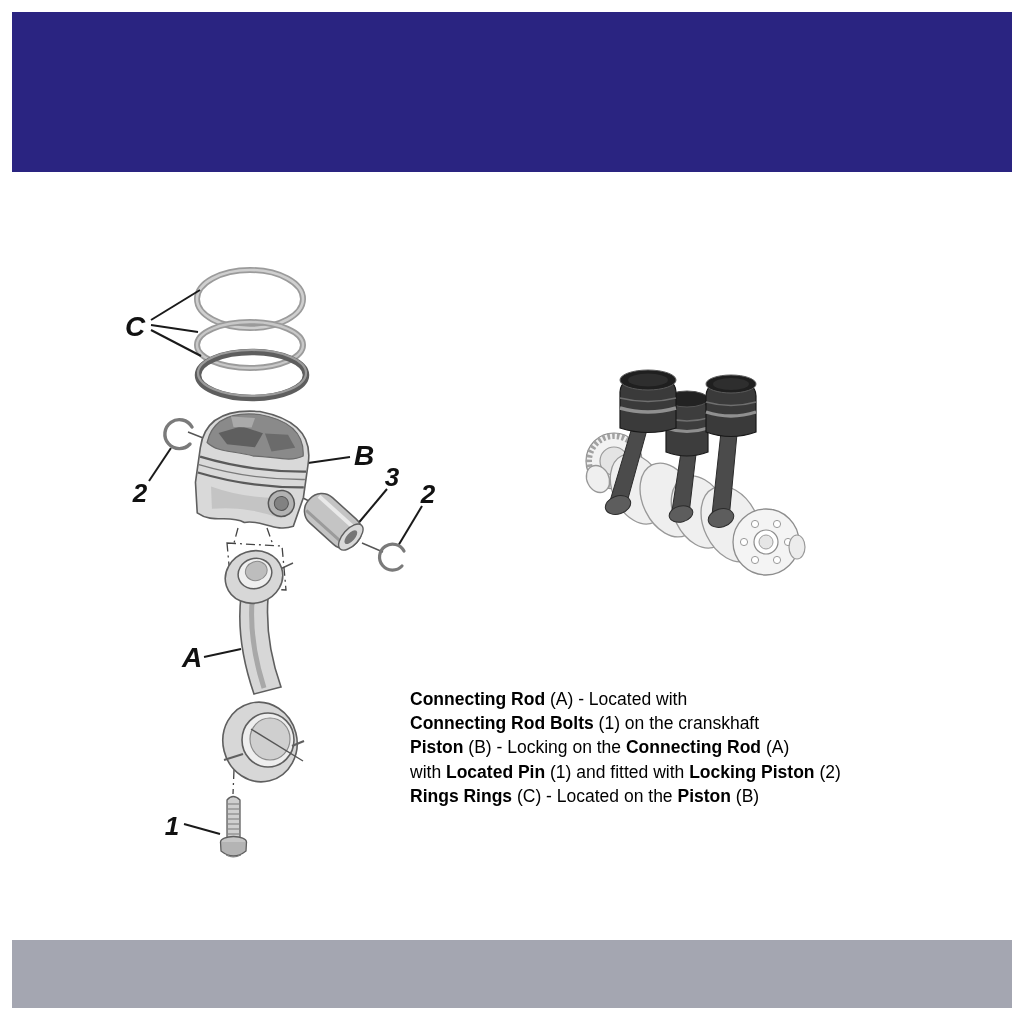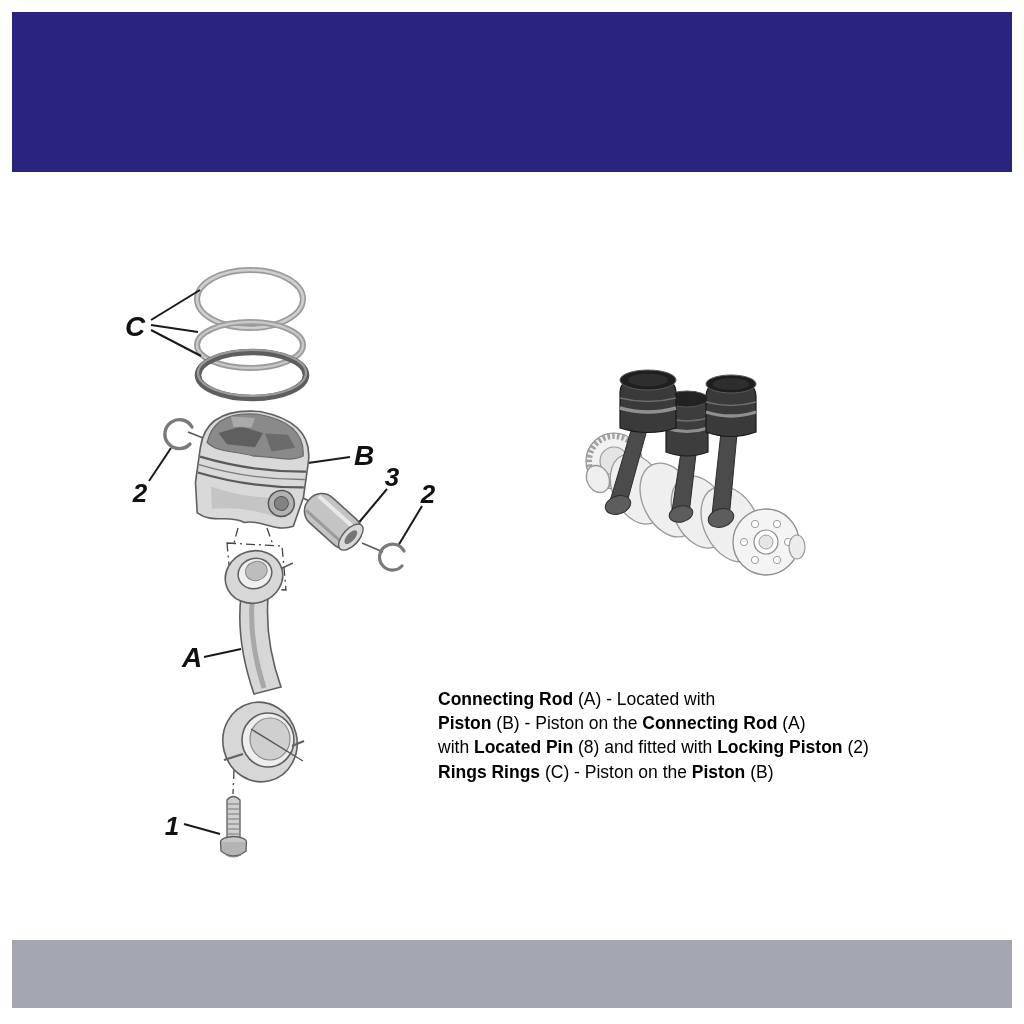--- a/index.html
+++ b/index.html
@@ -7,21 +7,21 @@
          font-family:"Liberation Sans",sans-serif;}
   .bar{position:absolute;left:12px;width:1000px;}
   #topbar{top:12px;height:160px;background:#2a2481;}
   #botbar{top:940px;height:68px;background:#a4a6b1;}
   #art{position:absolute;left:0;top:0;width:1024px;height:1024px;}
   .callout{position:absolute;transform:translate(-50%,-50%);
            font-family:"Liberation Sans",sans-serif;font-style:italic;font-weight:700;
            font-size:28px;color:#111;line-height:1;}
   .callout.num{font-size:26px;}
   #desc{position:absolute;left:410px;top:687px;color:#000;
-        font-size:17.5px;line-height:24.2px;margin-left:28px;}
+        font-size:17.5px;line-height:24.2px;}
   #desc .dline{white-space:pre;}
   #desc .b{font-weight:700;}
 </style>
 </head>
 <body>
 
 <div id="stage">
 
   <div id="topbar" class="bar" style="background: rgb(42, 36, 129);"></div>
 
@@ -182,19 +182,20 @@
   <div class="callout" style="left:135px;top:327px;">C</div>
   <div class="callout num" style="left:140px;top:493px;">2</div>
   <div class="callout" style="left:364px;top:456px;">B</div>
   <div class="callout num" style="left:392px;top:477px;">3</div>
   <div class="callout num" style="left:428px;top:494px;">2</div>
   <div class="callout" style="left:192px;top:658px;">A</div>
   <div class="callout num" style="left:172px;top:826px;">1</div>
 
   <div id="desc">
     <div class="dline"><span class="b">Connecting Rod</span><span> (A) - Located with</span></div>
-    <div class="dline"><span class="b">Piston</span><span> (B) - Piston on the </span><span class="b">Connecting Rod</span><span> (A)</span></div>
-    <div class="dline"><span>with </span><span class="b">Located Pin</span><span> (8) and fitted with </span><span class="b">Locking Piston</span><span> (2)</span></div>
-    <div class="dline"><span class="b">Rings Rings</span><span> (C) - Piston on the </span><span class="b">Piston</span><span> (B)</span></div>
+    <div class="dline"><span class="b">Connecting Rod Bolts</span><span> (1) on the cranskhaft</span></div>
+    <div class="dline"><span class="b">Piston</span><span> (B) - Locking on the </span><span class="b">Connecting Rod</span><span> (A)</span></div>
+    <div class="dline"><span>with </span><span class="b">Located Pin</span><span> (1) and fitted with </span><span class="b">Locking Piston</span><span> (2)</span></div>
+    <div class="dline"><span class="b">Rings Rings</span><span> (C) - Located on the </span><span class="b">Piston</span><span> (B)</span></div>
   </div>
 
   <div id="botbar" class="bar" style="background: rgb(164, 166, 177);"></div>
 </div>
 
 </body></html>

